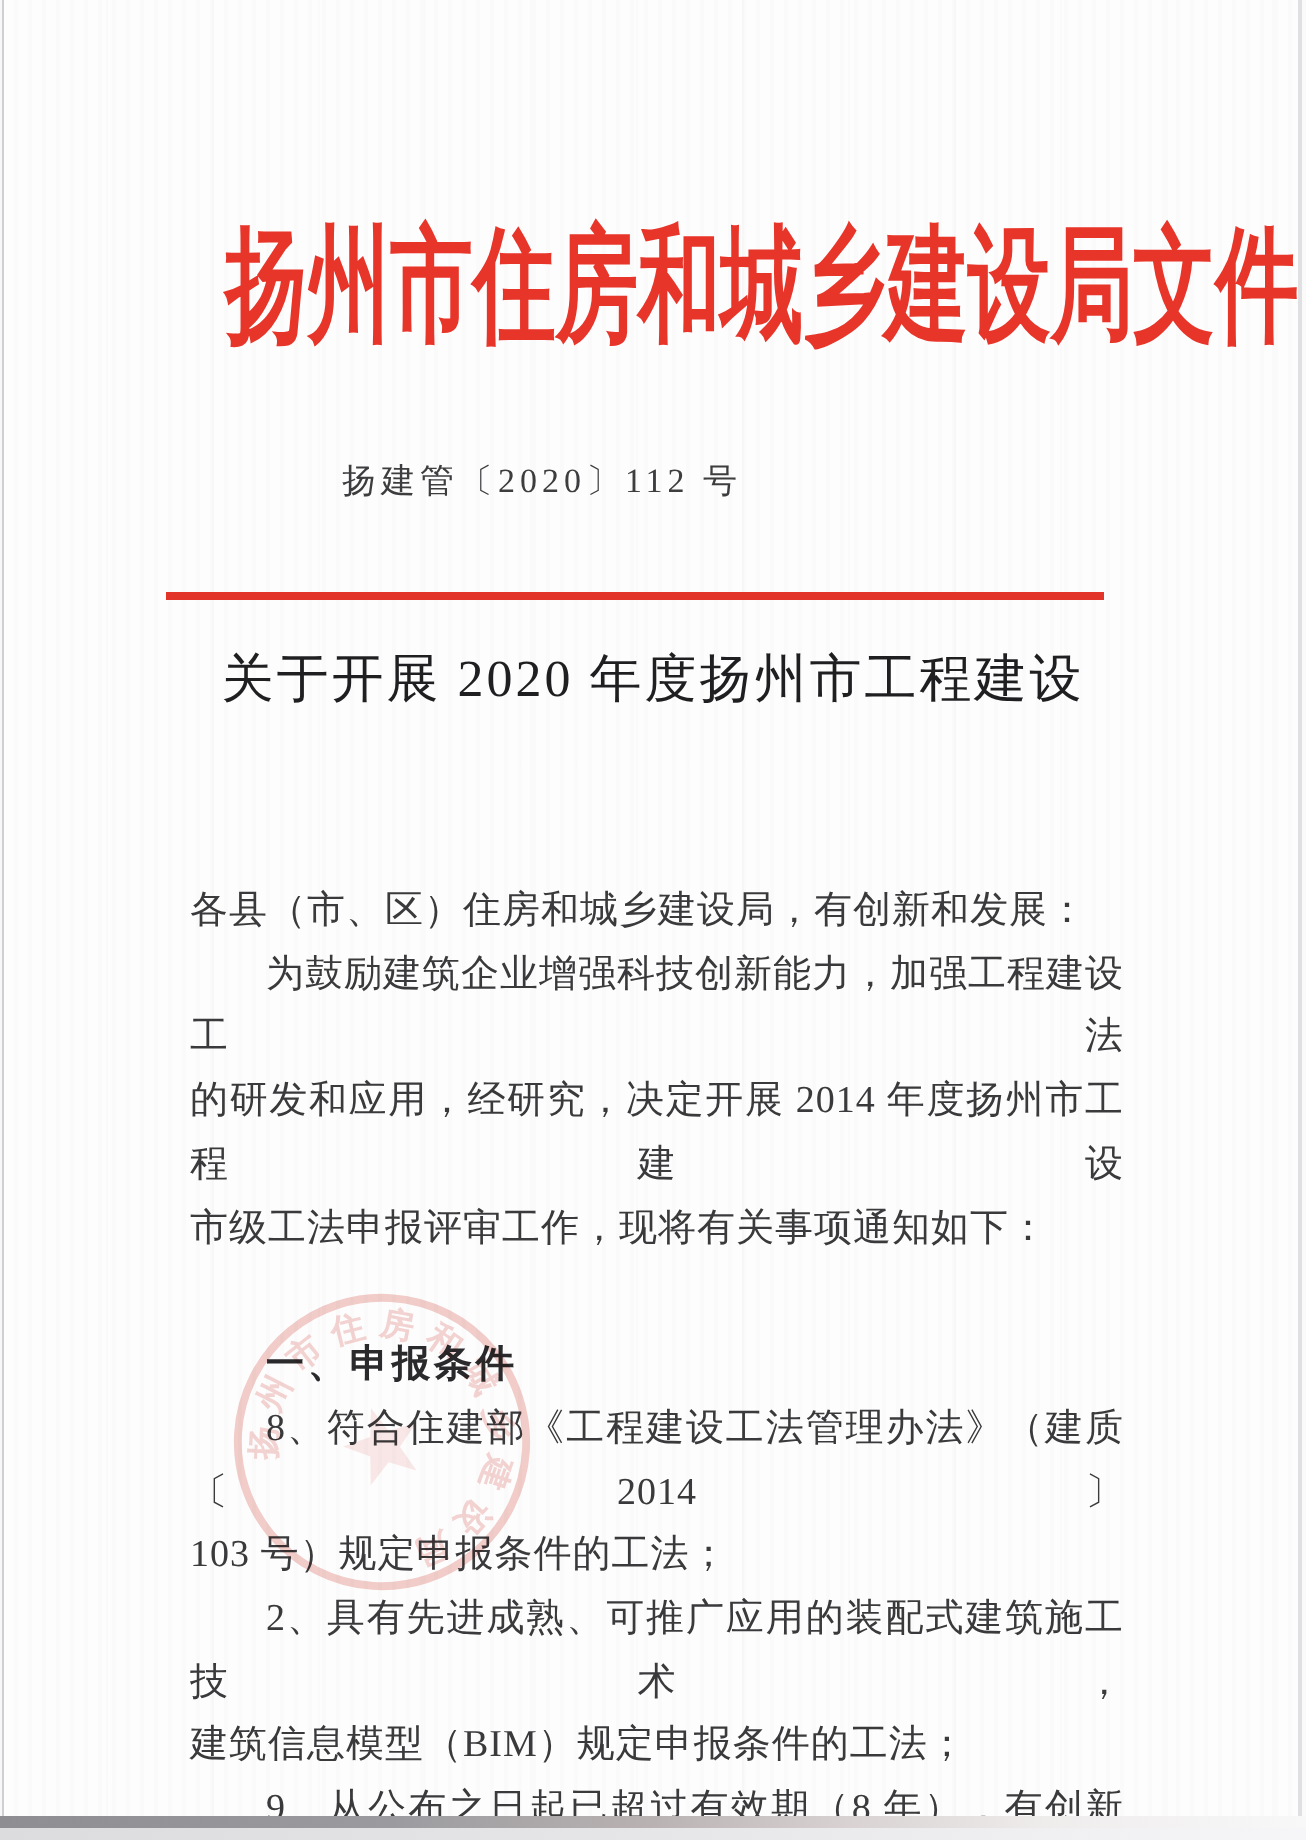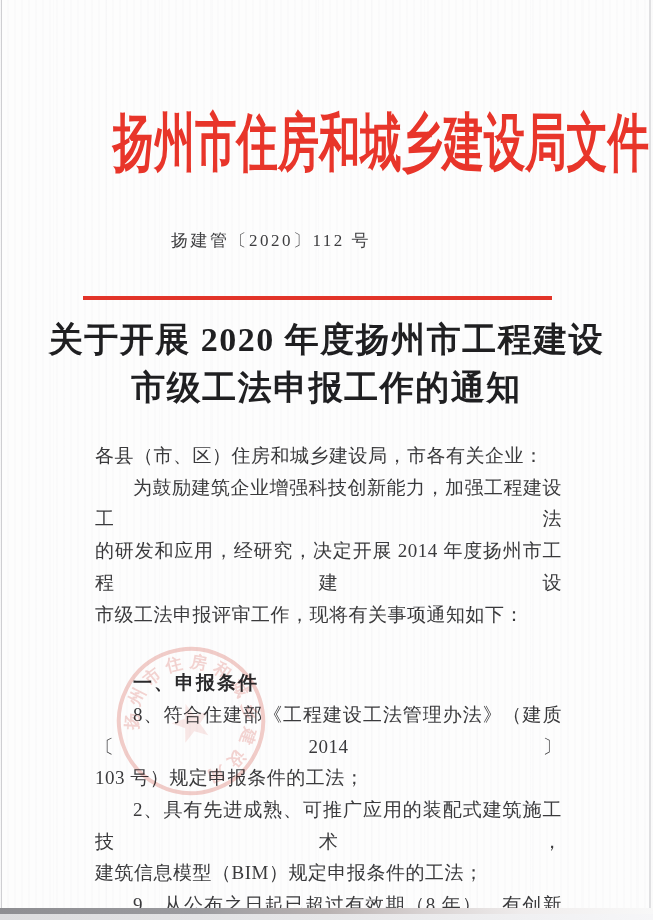--- a/index.html
+++ b/index.html
@@ -55,22 +55,22 @@
     letter-spacing: 2.5px;
   }
   .red-rule {
     position: absolute; left: 83px; top: 296px;
     width: 469px; height: 4px;
     background: #e23429;
   }
   .doc-title {
     position: absolute; top: 316px; left: 0; width: 653px;
     text-align: center;
-    font-size: 34px; line-height: 48px;
-    font-weight: bold;
+    font-size: 26px; line-height: 48px;
+    font-weight: normal;
     color: #1f1f21;
     letter-spacing: 1.5px;
   }
   .doc-body {
     position: absolute; left: 95px; top: 440px;
     width: 467px;
     font-size: 19px; line-height: 31.7px;
     color: #3a3a3c;
     letter-spacing: 0.5px;
   }
@@ -101,25 +101,24 @@
   <div class="scan-texture"></div>
 
   <div class="red-header">扬州市住房和城乡建设局文件</div>
 
   <div class="doc-number">扬建管〔2020〕112 号</div>
 
   <div class="red-rule"></div>
 
   <div class="doc-title">
     <div>关于开展 2020 年度扬州市工程建设</div>
-    <div>市级工法申报工作的通知</div>
   </div>
 
   <div class="doc-body">
-    <div class="line">各县（市、区）住房和城乡建设局，市各有关企业：</div>
+    <div class="line">各县（市、区）住房和城乡建设局，有创新和发展：</div>
     <div class="line indent fill">为鼓励建筑企业增强科技创新能力，加强工程建设工法</div>
     <div class="line fill">的研发和应用，经研究，决定开展 2014 年度扬州市工程建设</div>
     <div class="line">市级工法申报评审工作，现将有关事项通知如下：</div>
     <div class="line hd indent">一、申报条件</div>
     <div class="line indent fill">8、符合住建部《工程建设工法管理办法》（建质〔2014〕</div>
     <div class="line">103 号）规定申报条件的工法；</div>
     <div class="line indent fill">2、具有先进成熟、可推广应用的装配式建筑施工技术，</div>
     <div class="line">建筑信息模型（BIM）规定申报条件的工法；</div>
     <div class="line indent fill">9、从公布之日起已超过有效期（8 年），有创新和发展</div>
     <div class="line">的工法。</div>

